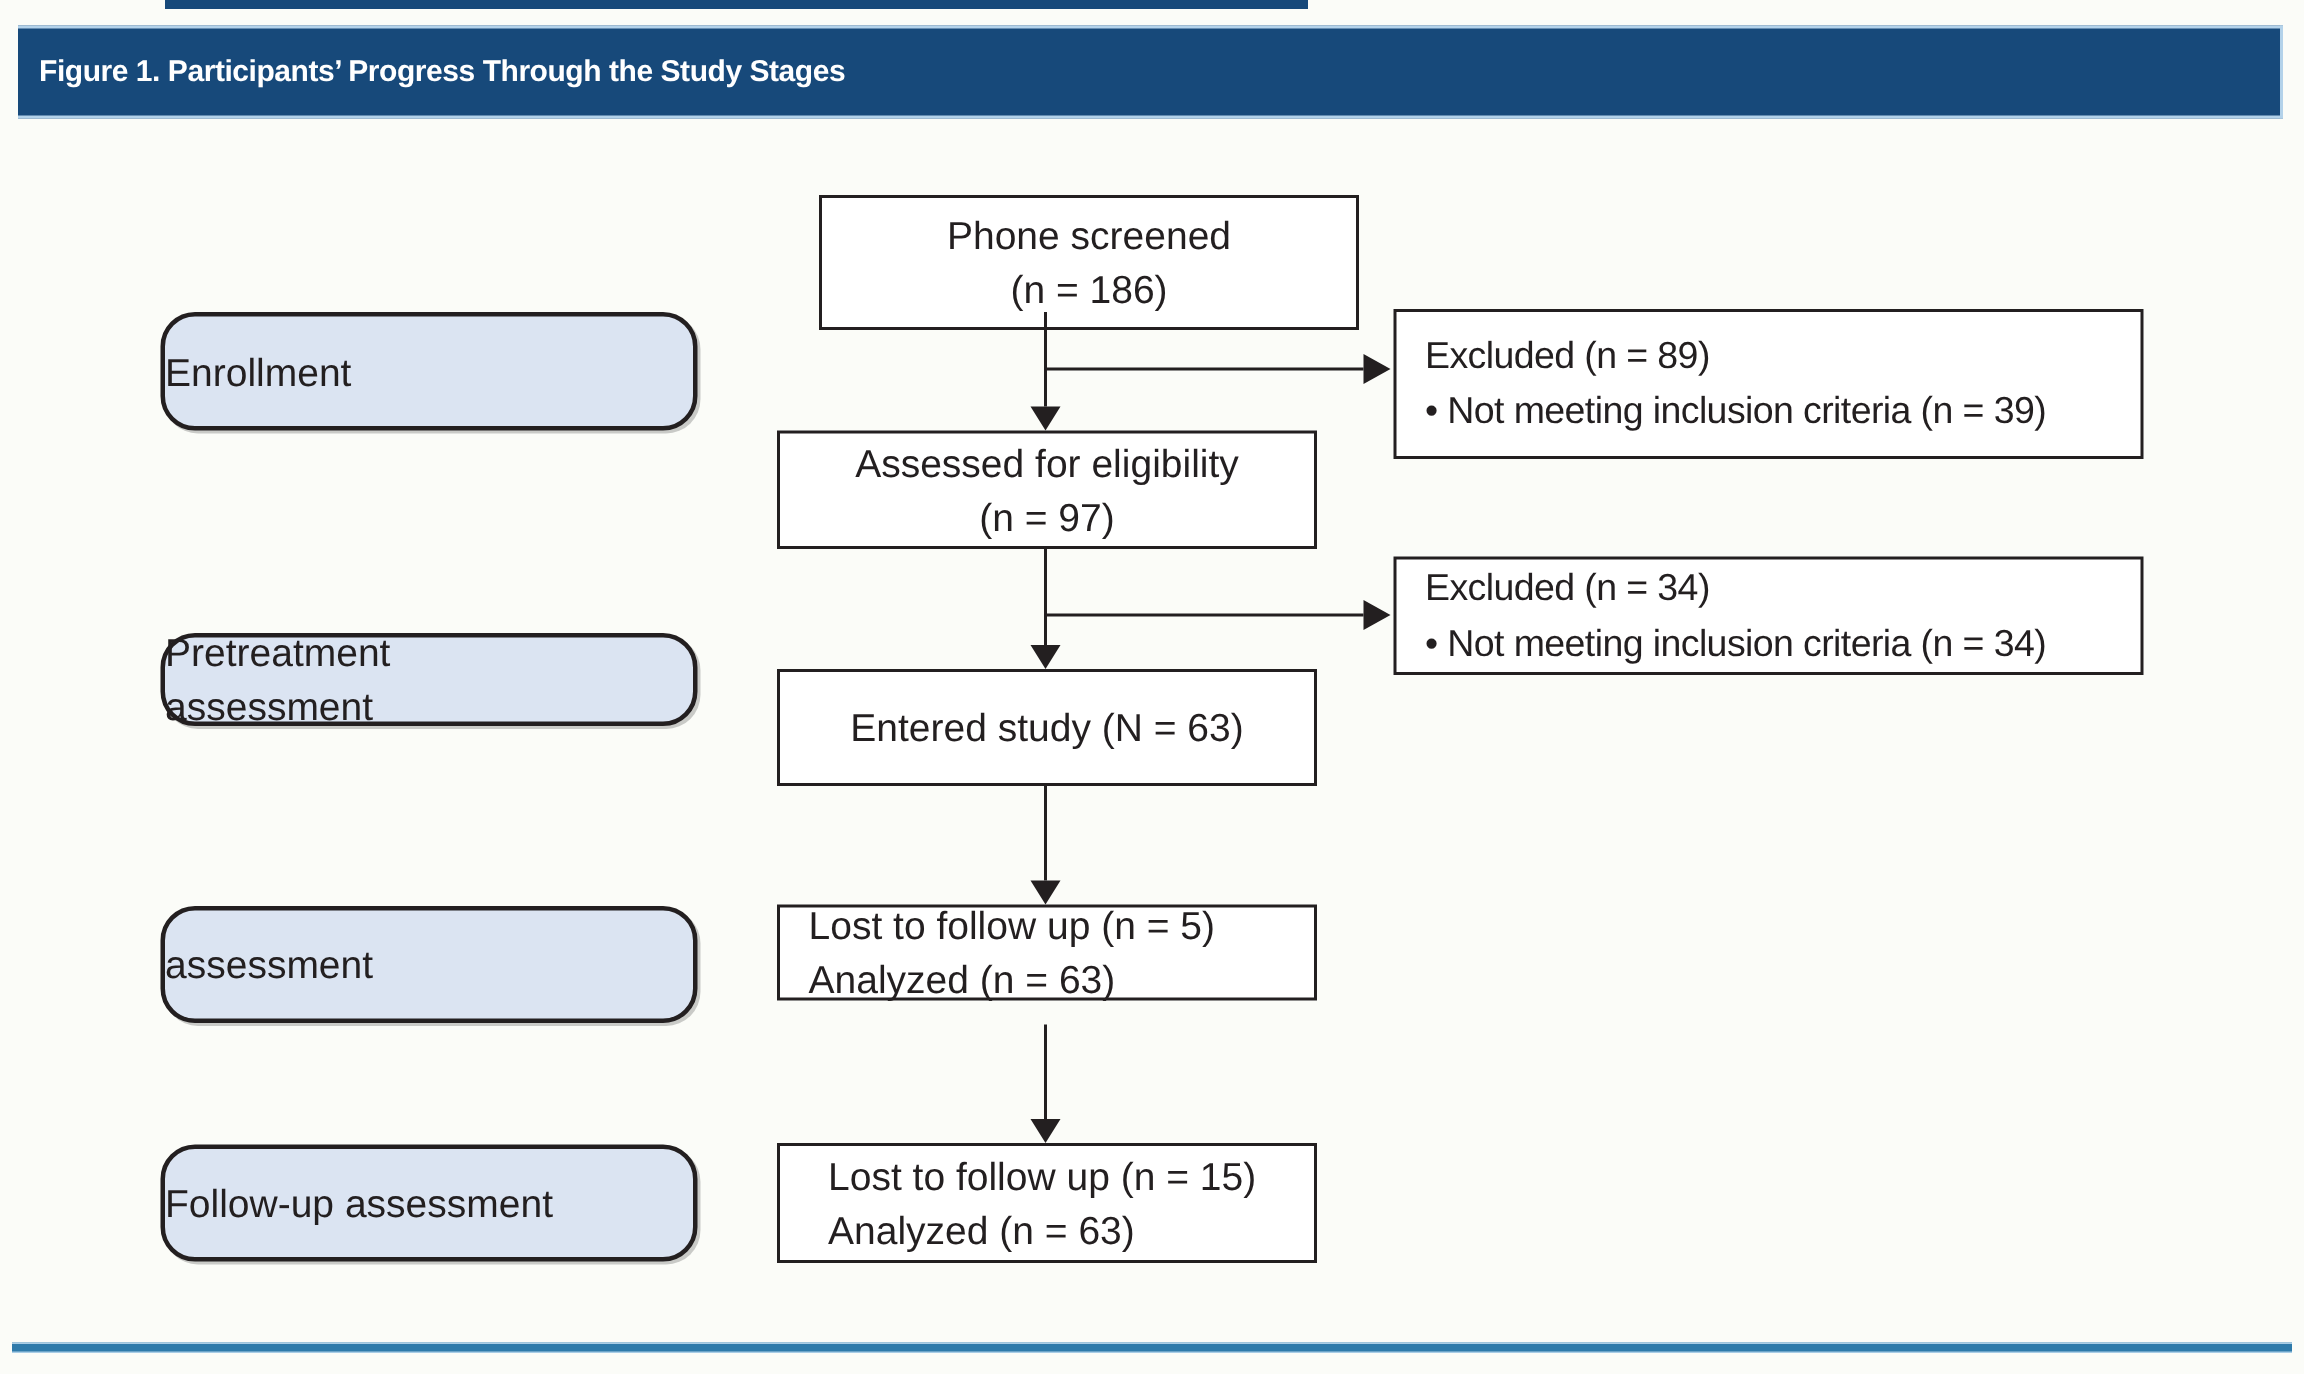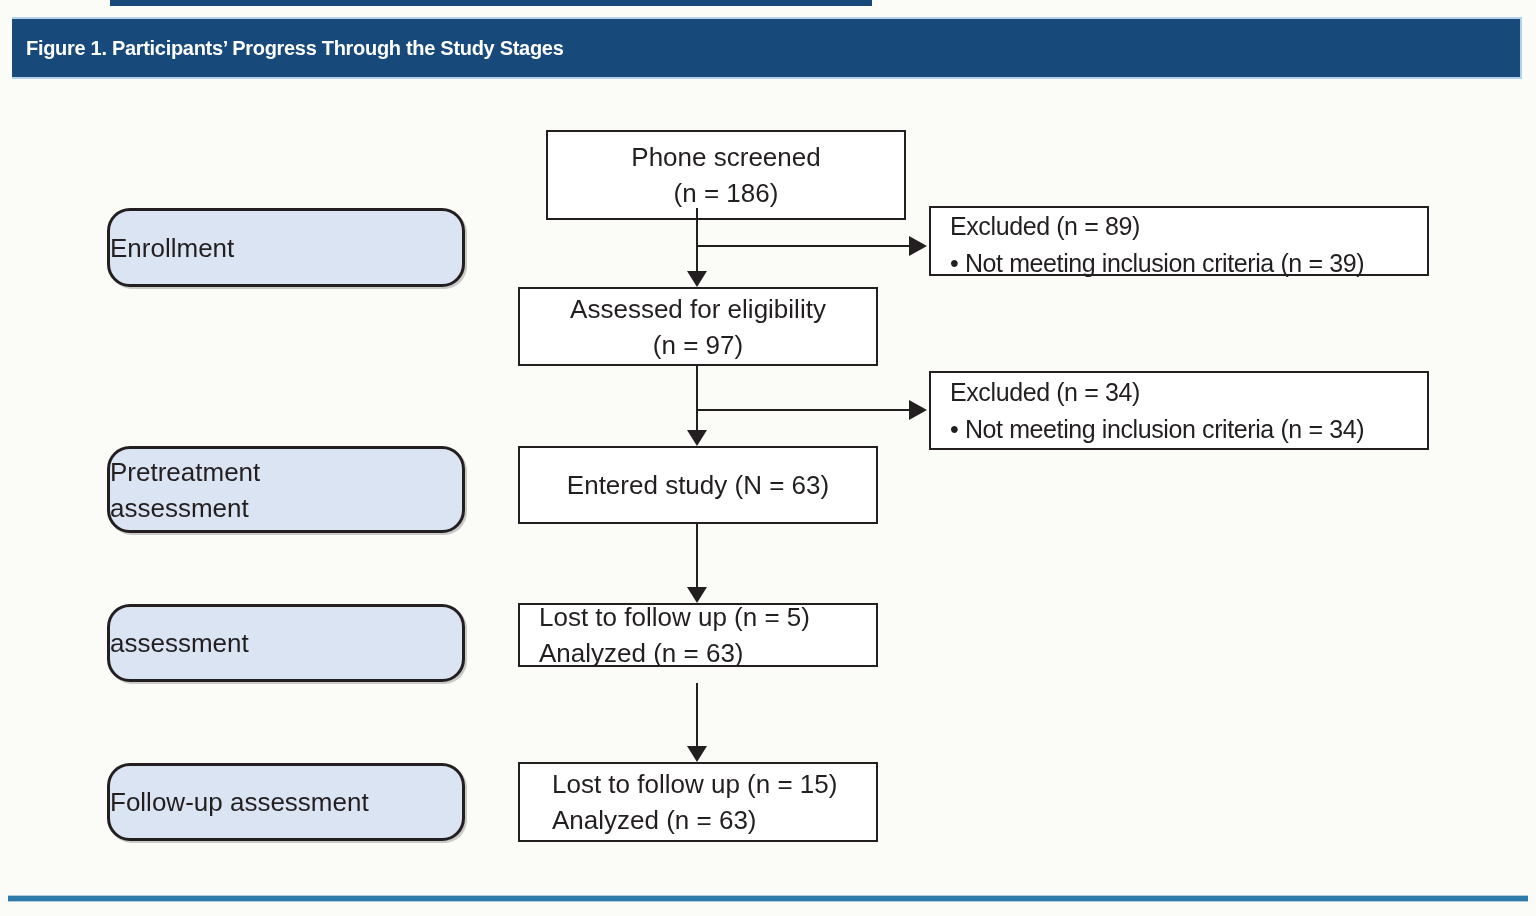--- a/index.html
+++ b/index.html
@@ -140,34 +140,34 @@
 
   <div class="box left" style="left:518px;top:762px;width:360px;height:80px;padding-left:32px;">
     <div>Lost to follow up (n = 15)</div>
     <div>Analyzed (n = 63)</div>
   </div>
 
   <div class="box stage" style="left:107px;top:208px;width:358px;height:79px;">
     <div>Enrollment</div>
   </div>
 
-  <div class="box stage" style="left:107px;top:446px;width:358px;height:87px;">
+  <div class="box stage" style="left:107px;top:422px;width:358px;height:62px;">
     <div>Pretreatment</div>
     <div>assessment</div>
   </div>
 
   <div class="box stage" style="left:107px;top:604px;width:358px;height:78px;">
     <div>assessment</div>
   </div>
 
   <div class="box stage" style="left:107px;top:763px;width:358px;height:78px;">
     <div>Follow-up assessment</div>
   </div>
 
-  <div class="box left excl" style="left:929px;top:206px;width:500px;height:70px;justify-content:space-between;">
+  <div class="box left excl" style="left:929px;top:206px;width:500px;height:100px;">
     <div>Excluded (n = 89)</div>
     <div>• Not meeting inclusion criteria (n = 39)</div>
   </div>
 
   <div class="box left excl" style="left:929px;top:371px;width:500px;height:79px;">
     <div>Excluded (n = 34)</div>
     <div>• Not meeting inclusion criteria (n = 34)</div>
   </div>
 
   <div class="vline" style="left:696px;top:208px;height:63px;"></div>

